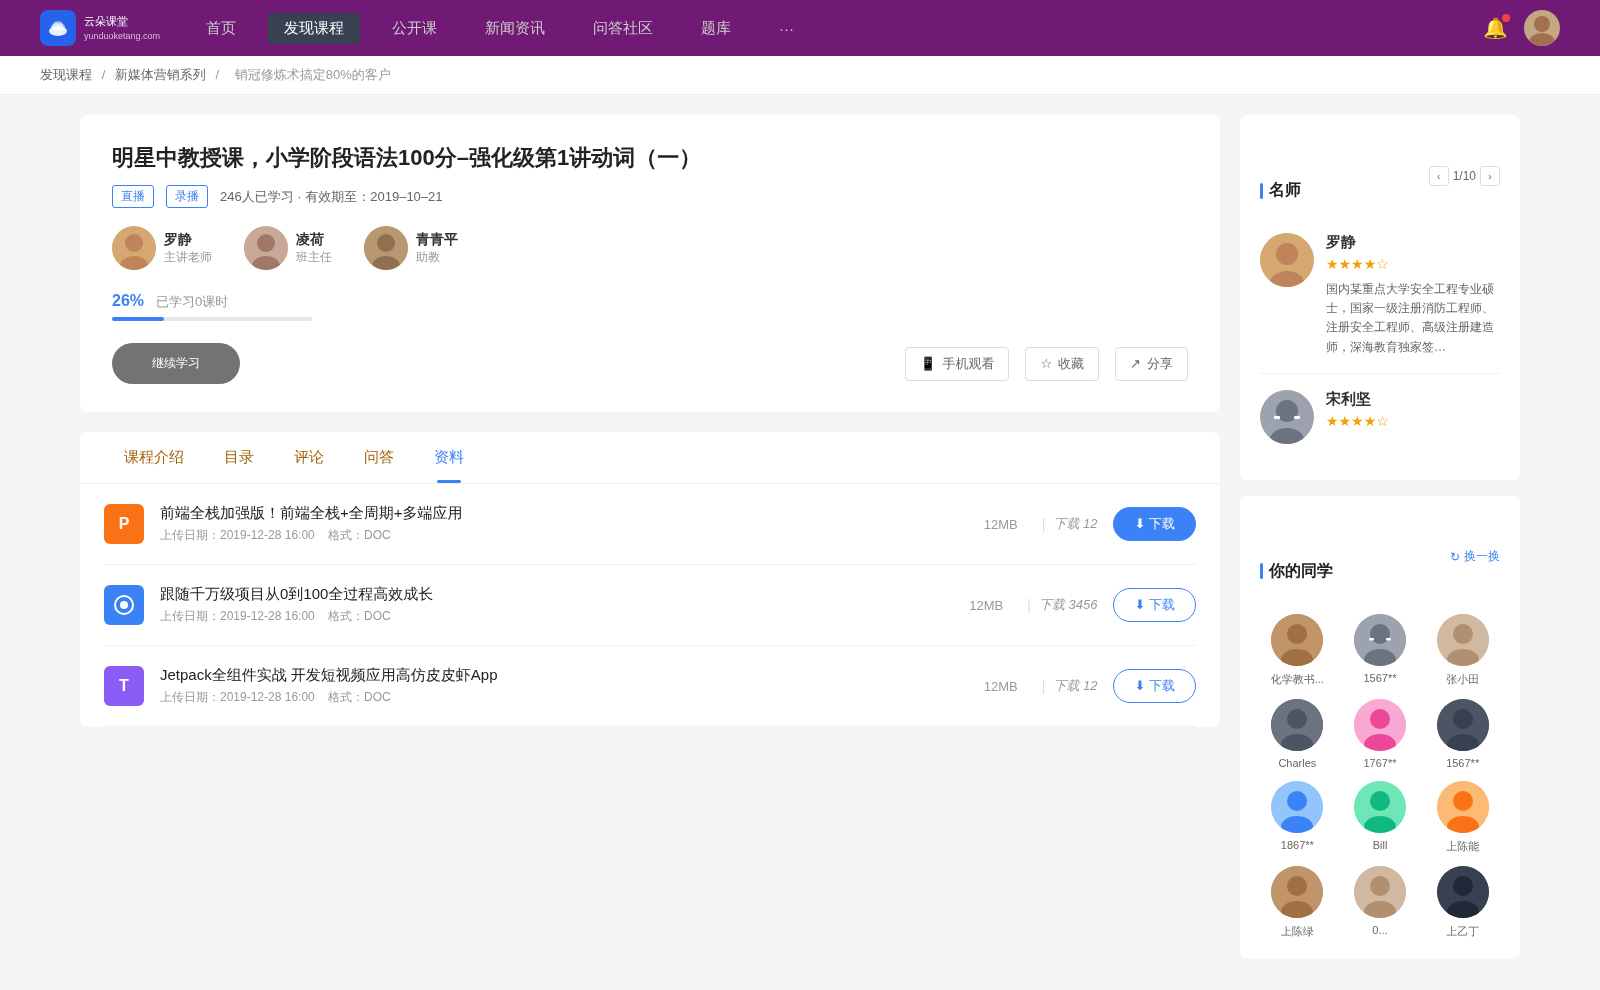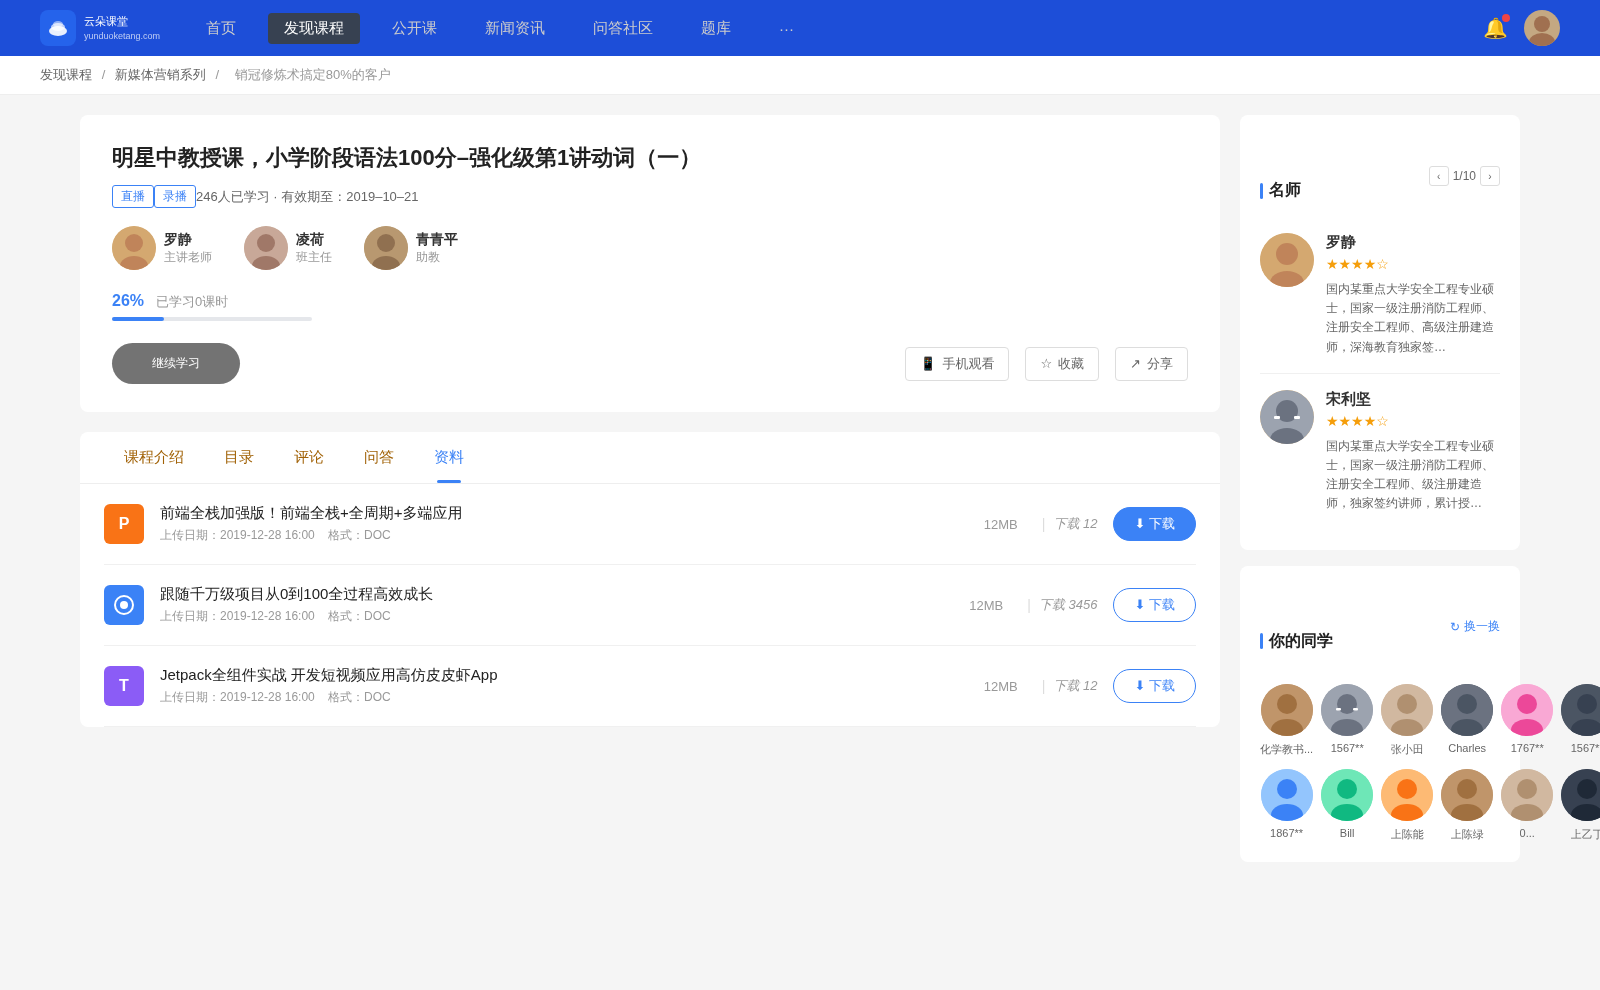--- a/index.html
+++ b/index.html
@@ -1,19 +1,19 @@
 <!DOCTYPE html>
 <html><head>
   <meta charset="utf-8">
   <style>
     * { box-sizing: border-box; margin: 0; padding: 0; }
     body { font-family: -apple-system, BlinkMacSystemFont, 'PingFang SC', 'Microsoft YaHei', sans-serif; background: #f5f5f5; font-size: 14px; color: #333; }
 
     
-    .navbar { background: #1d4ed8; height: 56px; display: flex; align-items: center; padding: 8px 40px; gap: 0; }
+    .navbar { background: #701a75; height: 56px; display: flex; align-items: center; padding: 8px 40px; gap: 0; }
     .logo-area { display: flex; align-items: center; margin-right: 30px; }
     .logo-box { background: #2563eb; border-radius: 8px; width: 36px; height: 36px; display: flex; align-items: center; justify-content: center; margin-right: 8px; }
     .logo-text { color: #fff; font-size: 12px; line-height: 1.2; }
     .nav-items { display: flex; align-items: center; flex: 1; gap: 16px; }
     .nav-item { color: #ccc; padding: 6px 16px; font-size: 15px; cursor: pointer; border-radius: 4px; transition: background 0.2s; }
     .nav-item.active { background: #374151; color: #fff; }
     .nav-right { display: flex; align-items: center; gap: 16px; margin-left: auto; }
     .bell-icon { color: #ccc; font-size: 20px; position: relative; cursor: pointer; }
     .bell-dot { width: 8px; height: 8px; background: #ef4444; border-radius: 50%; position: absolute; top: -2px; right: -2px; }
     .avatar-circle { width: 36px; height: 36px; border-radius: 50%; background: #c0a080; overflow: hidden; cursor: pointer; display: flex; align-items: center; justify-content: center; }
@@ -25,21 +25,21 @@
 
     
     .main-container { max-width: 1520px; margin: 0 auto; padding: 20px 40px; display: flex; gap: 20px; }
 
     
     .left-content { flex: 1; min-width: 0; }
 
     
     .course-card { background: #fff; border-radius: 8px; padding: 28px 32px; margin-bottom: 20px; }
     .course-title { font-size: 22px; font-weight: 700; color: #222; margin-bottom: 12px; }
-    .course-meta { display: flex; align-items: center; margin-bottom: 18px; }
+    .course-meta { display: flex; align-items: center; gap: 12px; margin-bottom: 18px; }
     .badge { display: inline-flex; align-items: center; padding: 2px 8px; border-radius: 3px; font-size: 12px; font-weight: 500; }
     .badge-live { border: 1px solid #3b82f6; color: #3b82f6; }
     .badge-record { border: 1px solid #3b82f6; color: #3b82f6; }
     .meta-text { color: #666; font-size: 13px; }
     .teachers-row { display: flex; align-items: center; gap: 32px; margin-bottom: 22px; }
     .teacher-item { display: flex; align-items: center; gap: 8px; }
     .teacher-avatar { width: 44px; height: 44px; border-radius: 50%; background: #e0c090; overflow: hidden; display: flex; align-items: center; justify-content: center; font-size: 20px; }
     .teacher-info { }
     .teacher-name { font-size: 14px; font-weight: 600; color: #333; }
     .teacher-role { font-size: 12px; color: #999; }
@@ -90,21 +90,21 @@
     .teacher-card-avatar { width: 54px; height: 54px; border-radius: 50%; background: #e0c090; flex-shrink: 0; overflow: hidden; display: flex; align-items: center; justify-content: center; }
     .teacher-card-info { flex: 1; }
     .teacher-card-name { font-size: 15px; font-weight: 600; margin-bottom: 4px; }
     .stars { color: #f59e0b; font-size: 14px; margin-bottom: 8px; }
     .teacher-card-desc { font-size: 12px; color: #666; line-height: 1.6; }
     .teacher-divider { border: none; border-top: 1px solid #f0f0f0; margin: 16px 0; }
 
     
     .classmates-header { display: flex; justify-content: space-between; align-items: center; margin-bottom: 16px; }
     .refresh-btn { color: #3b82f6; font-size: 12px; cursor: pointer; display: flex; align-items: center; gap: 4px; }
-    .classmates-grid { display: grid; grid-template-columns: repeat(6, 1fr); gap: 12px 8px; }
+    .classmates-grid { display: grid; grid-template-columns: repeat(3, 1fr); gap: 12px 8px; }
     .classmate-item { display: flex; flex-direction: column; align-items: center; gap: 6px; }
     .classmate-avatar { width: 52px; height: 52px; border-radius: 50%; overflow: hidden; display: flex; align-items: center; justify-content: center; font-size: 22px; }
     .classmate-name { font-size: 11px; color: #666; text-align: center; white-space: nowrap; overflow: hidden; text-overflow: ellipsis; max-width: 60px; }
 
     
     .av-brown { background: #c0956a; }
     .av-gray { background: #9ca3af; }
     .av-dark { background: #4b5563; }
     .av-light { background: #d1b8a0; }
   </style>
@@ -340,21 +340,20 @@
               <circle cx="27" cy="27" r="27" fill="#9ca3af"></circle>
               <circle cx="27" cy="21" r="11" fill="#6b7280"></circle>
               <ellipse cx="27" cy="50" rx="17" ry="12" fill="#6b7280"></ellipse>
               <rect x="14" y="26" width="6" height="3" rx="1" fill="white"></rect>
               <rect x="34" y="26" width="6" height="3" rx="1" fill="white"></rect>
             </svg>
         </div>
         <div class="teacher-card-info">
           <div class="teacher-card-name">宋利坚</div>
           <div class="stars">★★★★☆</div>
-          <div class="teacher-card-desc">国内某重点大学安全工程专业硕士，国家一级注册消防工程师、注册安全工程师、级注册建造师，独家签约讲师，累计授…</div>
         </div>
       </div>
     </div>
 
     <div class="sidebar-card">
       <div class="classmates-header">
         <div class="sidebar-section-title">
           <span>你的同学</span>
         </div>
         <div class="refresh-btn">

